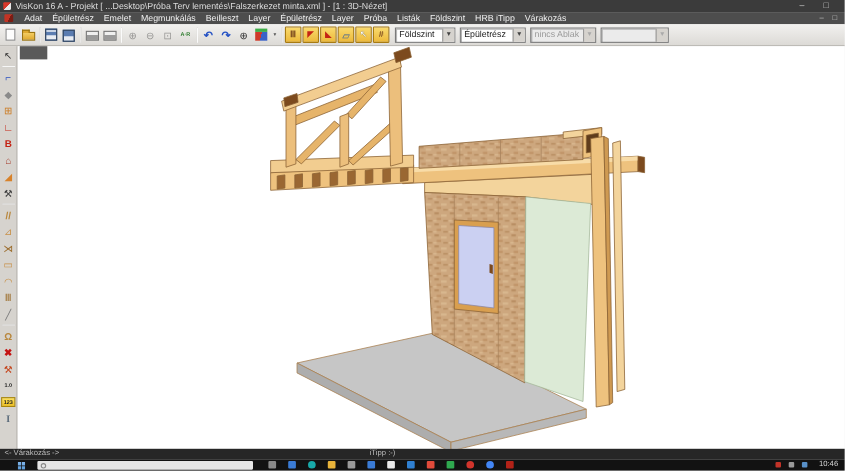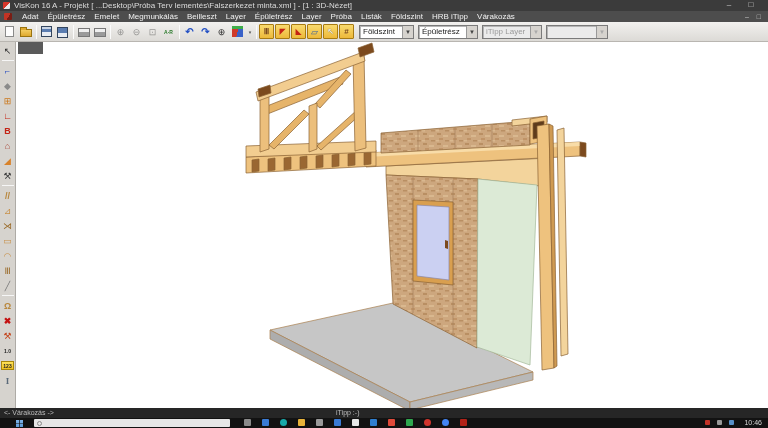--- a/index.html
+++ b/index.html
@@ -179,21 +179,21 @@
       </div>
     <div class="tsel" style="width:55px">
       <span>Földszint</span>
       <span class="arrow">▼</span>
     </div>
     <div class="tsel" style="width:60px">
       <span>Épületrész</span>
       <span class="arrow">▼</span>
     </div>
     <div class="tsel disabled" style="width:60px">
-      <span>iTipp Layer</span>
+      <span>nincs Ablak</span>
       <span class="arrow">▼</span>
     </div>
     <div class="tsel disabled" style="width:62px">
       <span></span>
       <span class="arrow">▼</span>
     </div>
   </div>
 
   <div class="left-toolbar">
     <div class="lbtn ic-dark">↖</div>

